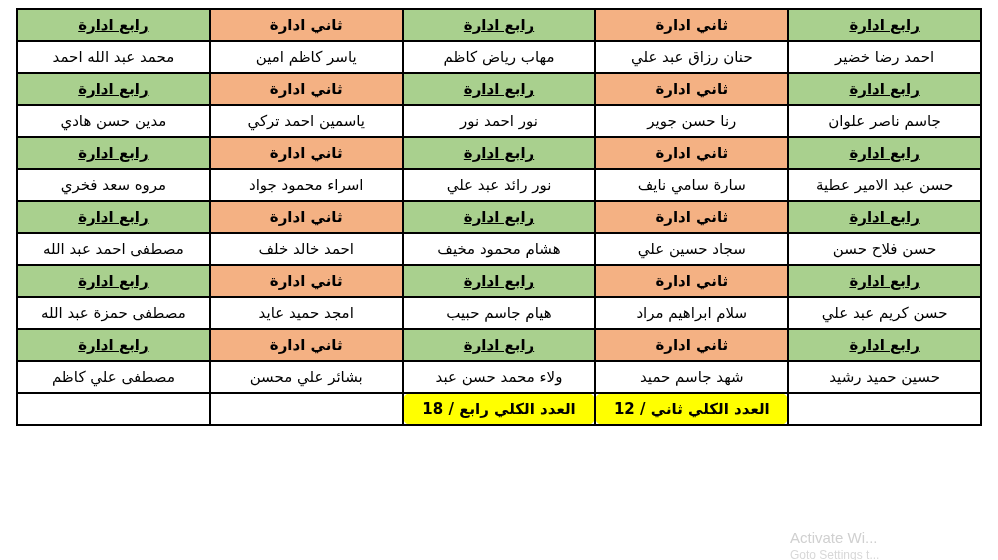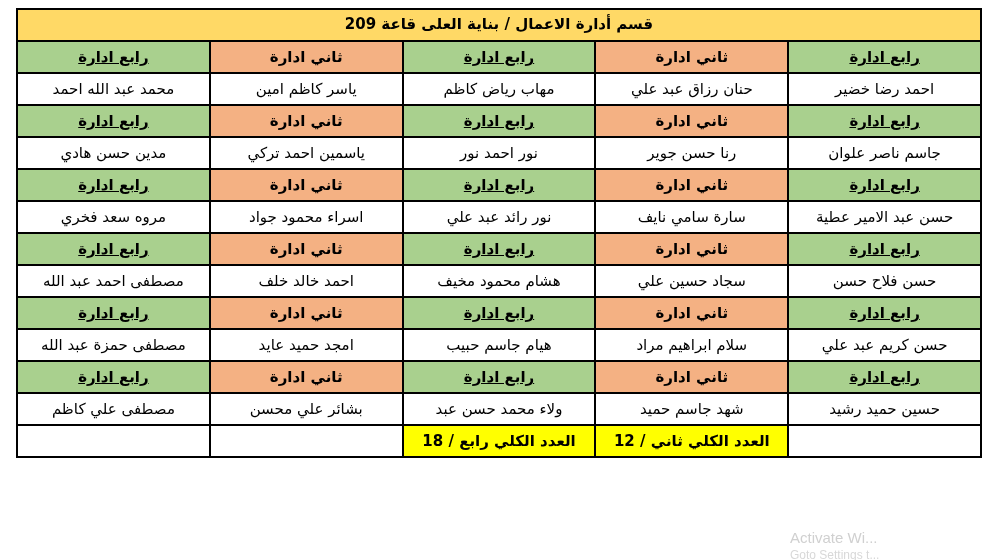--- a/index.html
+++ b/index.html
@@ -61,20 +61,21 @@
   td.name-cell {
     background: #ffffff;
     font-size: 15px;
     height: 30px;
   }
   td.total-yellow {
     background: #ffff00;
     font-weight: bold;
     font-size: 15px;
     height: 28px;
+    border-radius: 8px;
   }
   td.blank-cell {
     background: #ffffff;
     height: 28px;
   }
   .watermark {
     position: absolute;
     left: 790px;
     top: 520px;
     color: #d0d0d0;
@@ -91,23 +92,20 @@
   }
 </style>
 </head>
 <body>
 
 <div class="sheet">
 
   <table class="grid">
     <tbody>
 
-      <tr>
-        <td class="title-cell" colspan="5">قسم أدارة الاعمال / بناية العلى قاعة 209</td>
-      </tr>
 
       <tr>
         <td class="hdr-green">رابع ادارة</td>
         <td class="hdr-orange">ثاني ادارة</td>
         <td class="hdr-green">رابع ادارة</td>
         <td class="hdr-orange">ثاني ادارة</td>
         <td class="hdr-green">رابع ادارة</td>
       </tr>
       <tr>
         <td class="name-cell">احمد رضا خضير</td>

